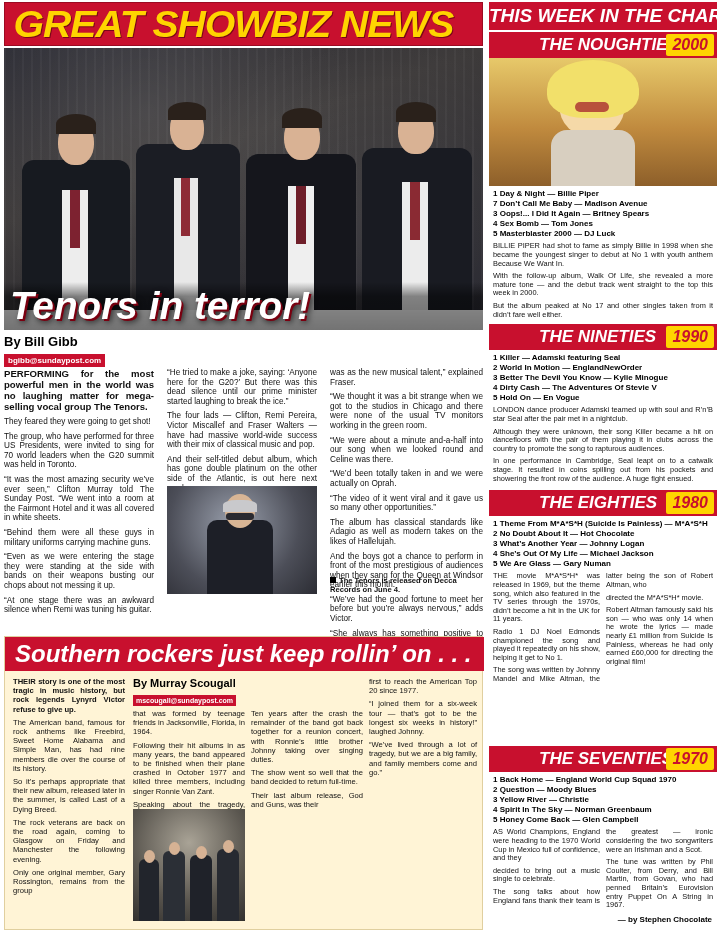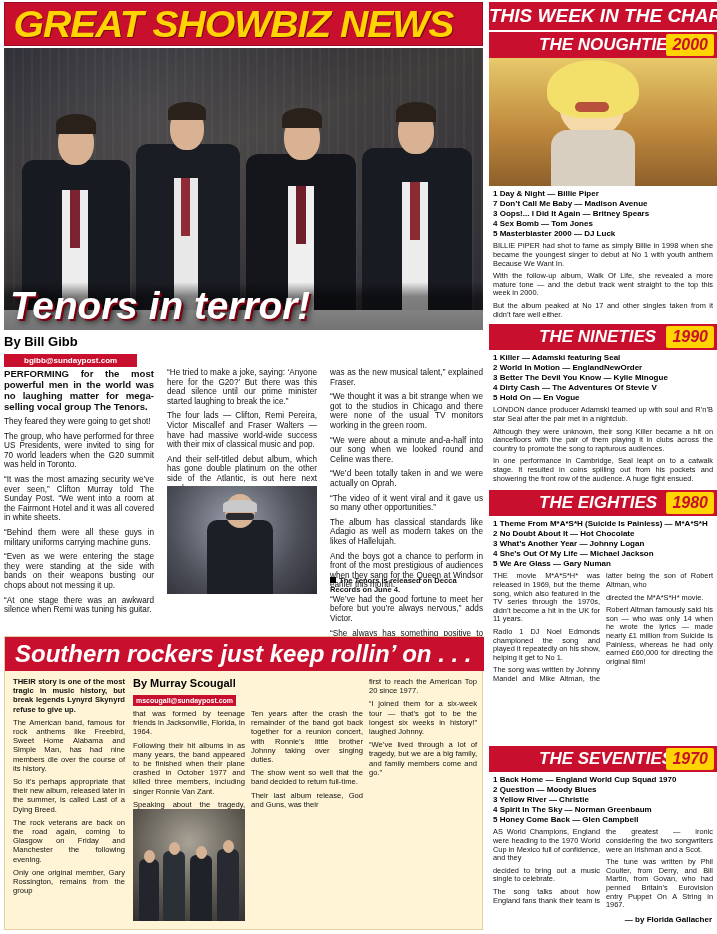--- a/index.html
+++ b/index.html
@@ -66,21 +66,21 @@
     position:absolute; left:0; top:0; width:479px; height:48px;
     background: linear-gradient(180deg, rgba(0,0,0,0.0) 0%, rgba(0,0,0,0.45) 30%, rgba(0,0,0,0.55) 100%);
   }
 
   .byline-bar {
     position:absolute; left:4px; top:334px; width:180px;
   }
   .byline-name { font-weight:bold; font-size:13px; color:#000; }
   .byline-email {
     margin-top:3px; background:#c8102e; color:#fff; font-size:8px;
-    padding:2px 20px; display:inline-block; font-weight:bold;
+    padding:2px 4px; display:inline-block; font-weight:bold;
   }
 
   .body-cols {
     position:absolute; left:4px; top:368px; width:479px; height:262px;
   }
   .bcol { position:absolute; top:0; width:150px; font-size:8.2px; line-height:9.6px; color:#111; text-align:justify; }
   .bcol p { margin:0 0 5px 0; }
   .bcol .lead { font-weight:bold; font-size:9.6px; line-height:11px; }
   .bcol.c1 { left:0; }
   .bcol.c2 { left:163px; }
@@ -275,21 +275,21 @@
       <div class="fhead">
         <span>Southern rockers just keep rollin’ on . . .</span>
       </div>
 
       <div class="fbyline">
         <div class="fby-name">By Murray Scougall</div>
         <div class="fby-email">mscougall@sundaypost.com</div>
       </div>
 
       <div class="fcol f1">
-        <p class="bold">THEIR story is one of the most tragic in music history, but break legends Lynyrd Skynyrd refuse to give up.</p>
+        <p class="bold">THEIR story is one of the most tragic in music history, but rock legends Lynyrd Victor refuse to give up.</p>
         <p>The American band, famous for rock anthems like Freebird, Sweet Home Alabama and Simple Man, has had nine members die over the course of its history.</p>
         <p>So it’s perhaps appropriate that their new album, released later in the summer, is called Last of a Dying Breed.</p>
         <p>The rock veterans are back on the road again, coming to Glasgow on Friday and Manchester the following evening.</p>
         <p>Only one original member, Gary Rossington, remains from the group</p>
       </div>
       <div class="fcol f2">
         <p>that was formed by teenage friends in Jacksonville, Florida, in 1964.</p>
         <p>Following their hit albums in as many years, the band appeared to be finished when their plane crashed in October 1977 and killed three members, including singer Ronnie Van Zant.</p>
         <p>Speaking about the tragedy, Rossington said: “I don’t have a guilty conscience for surviving the crash when others didn’t.</p>
         <p>“I mean, we all go through our own ups and downs, but living my life with a guilty conscience would not make much of a difference.</p>
@@ -402,17 +402,17 @@
         <div>3 Yellow River — Christie</div>
         <div>4 Spirit In The Sky — Norman Greenbaum</div>
         <div>5 Honey Come Back — Glen Campbell</div>
       </div>
       <div class="chart-text">
         <p>AS World Champions, England were heading to the 1970 World Cup in Mexico full of confidence, and they</p>
         <p>decided to bring out a music single to celebrate.</p>
         <p>The song talks about how England fans thank their team is the greatest — ironic considering the two songwriters were an Irishman and a Scot.</p>
         <p>The tune was written by Phil Coulter, from Derry, and Bill Martin, from Govan, who had penned Britain’s Eurovision entry Puppet On A String in 1967.</p>
       </div>
-      <div class="sig">— by Florida Gallacher</div>
+      <div class="sig">— by Stephen Chocolate</div>
     </div>
   </div>
 
 </div>
 
 </body></html>

